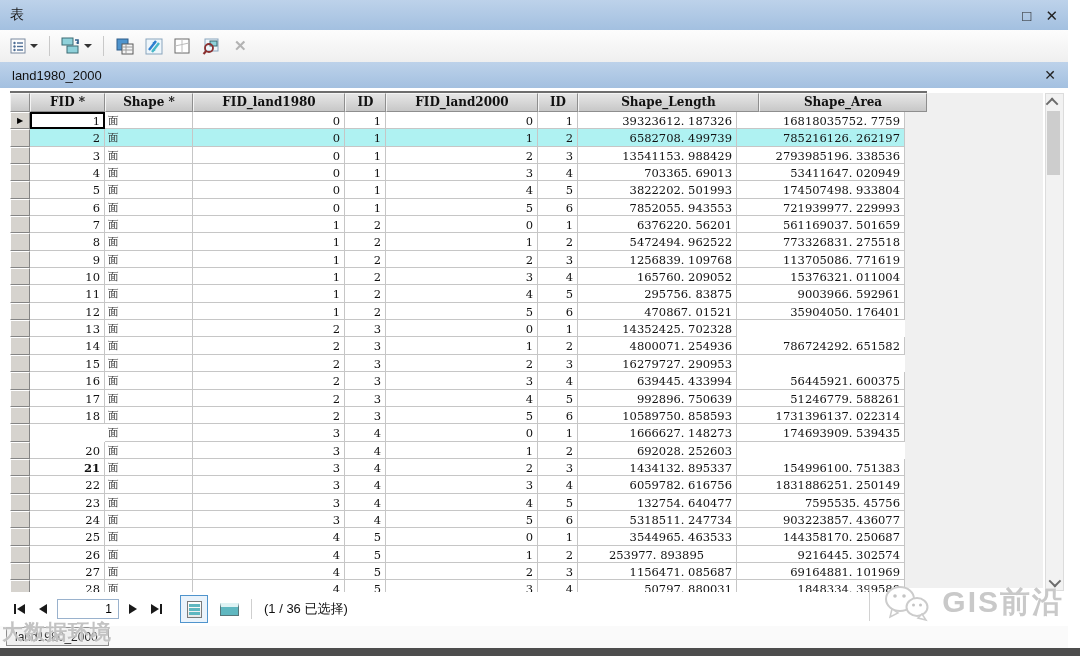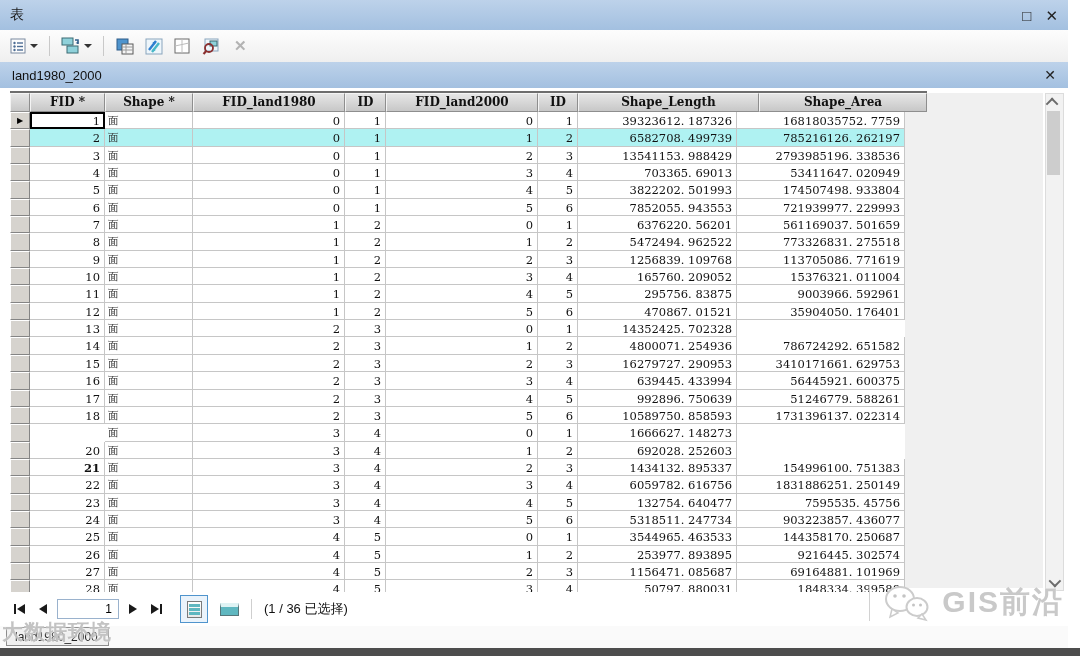--- a/index.html
+++ b/index.html
@@ -324,21 +324,20 @@
         </div>
         <div class="trow">
           <div class="gcell" style="width: 20px;"></div>
           <div class="cell num" style="width: 75px;">15</div>
           <div class="cell txt" style="width: 88px;">面</div>
           <div class="cell num" style="width: 152px;">2</div>
           <div class="cell num" style="width: 41px;">3</div>
           <div class="cell num" style="width: 152px;">2</div>
           <div class="cell num" style="width: 40px;">3</div>
           <div class="cell num" style="width: 159px;">16279727. 290953</div>
-          <div class="cell num" style="width: 168px;">3410171661. 629753</div>
         </div>
         <div class="trow">
           <div class="gcell" style="width: 20px;"></div>
           <div class="cell num" style="width: 75px;">16</div>
           <div class="cell txt" style="width: 88px;">面</div>
           <div class="cell num" style="width: 152px;">2</div>
           <div class="cell num" style="width: 41px;">3</div>
           <div class="cell num" style="width: 152px;">3</div>
           <div class="cell num" style="width: 40px;">4</div>
           <div class="cell num" style="width: 159px;">639445. 433994</div>
@@ -368,20 +367,21 @@
         </div>
         <div class="trow">
           <div class="gcell" style="width: 20px;"></div>
           <div class="cell num" style="width: 75px; margin-top: 48px;">19</div>
           <div class="cell txt" style="width: 88px;">面</div>
           <div class="cell num" style="width: 152px;">3</div>
           <div class="cell num" style="width: 41px;">4</div>
           <div class="cell num" style="width: 152px;">0</div>
           <div class="cell num" style="width: 40px;">1</div>
           <div class="cell num" style="width: 159px;">1666627. 148273</div>
+          <div class="cell num" style="width: 168px;">174693909. 539435</div>
         </div>
         <div class="trow">
           <div class="gcell" style="width: 20px;"></div>
           <div class="cell num" style="width: 75px;">20</div>
           <div class="cell txt" style="width: 88px;">面</div>
           <div class="cell num" style="width: 152px;">3</div>
           <div class="cell num" style="width: 41px;">4</div>
           <div class="cell num" style="width: 152px;">1</div>
           <div class="cell num" style="width: 40px;">2</div>
           <div class="cell num" style="width: 159px;">692028. 252603</div>
@@ -443,21 +443,21 @@
           <div class="cell num" style="width: 168px;">144358170. 250687</div>
         </div>
         <div class="trow">
           <div class="gcell" style="width: 20px;"></div>
           <div class="cell num" style="width: 75px;">26</div>
           <div class="cell txt" style="width: 88px;">面</div>
           <div class="cell num" style="width: 152px;">4</div>
           <div class="cell num" style="width: 41px;">5</div>
           <div class="cell num" style="width: 152px;">1</div>
           <div class="cell num" style="width: 40px;">2</div>
-          <div class="cell num" style="width: 159px;">253977. 893895</div>
+          <div class="cell num" style="width: 159px; text-align: center;">253977. 893895</div>
           <div class="cell num" style="width: 168px;">9216445. 302574</div>
         </div>
         <div class="trow">
           <div class="gcell" style="width: 20px;"></div>
           <div class="cell num" style="width: 75px;">27</div>
           <div class="cell txt" style="width: 88px;">面</div>
           <div class="cell num" style="width: 152px;">4</div>
           <div class="cell num" style="width: 41px;">5</div>
           <div class="cell num" style="width: 152px;">2</div>
           <div class="cell num" style="width: 40px;">3</div>

